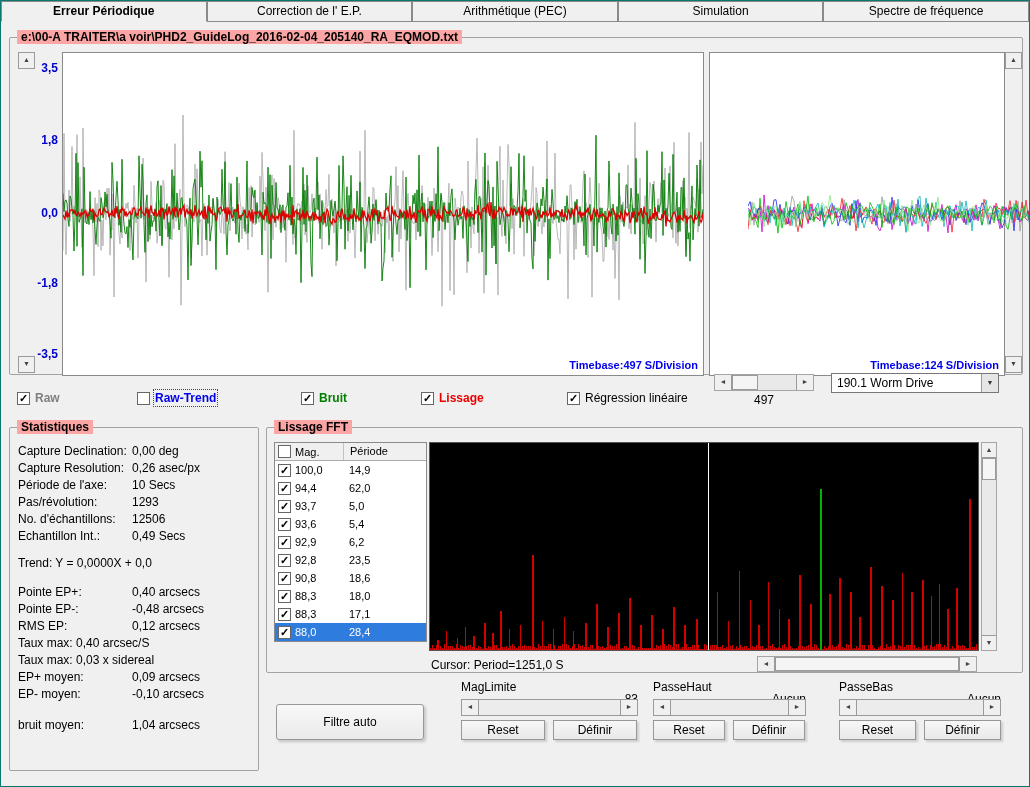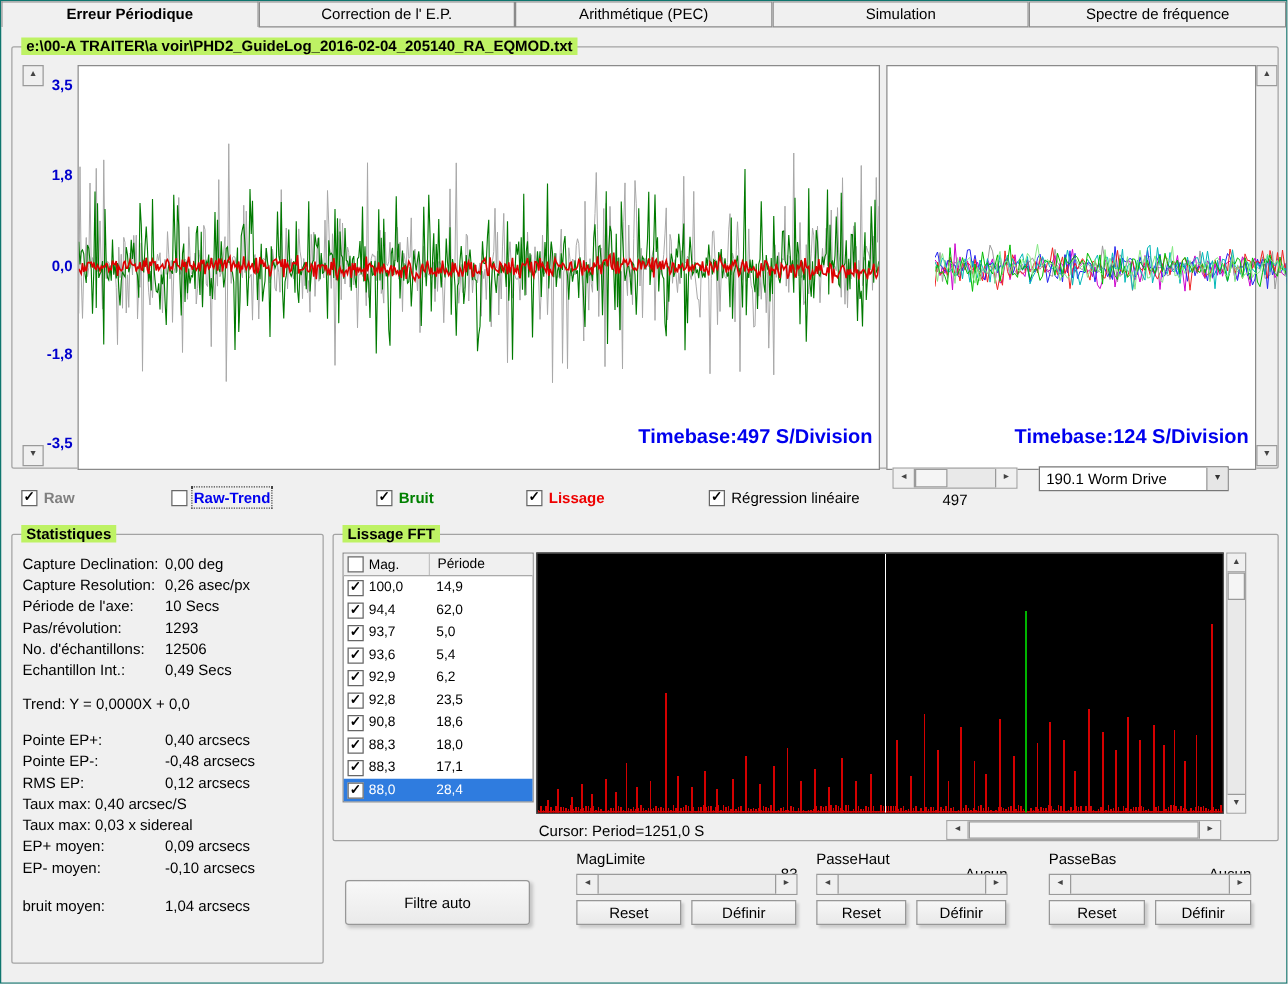--- a/index.html
+++ b/index.html
@@ -7,26 +7,26 @@
   .app{position:relative;width:1030px;height:787px;background:#f0f0f0;
        font-family:"Liberation Sans",sans-serif;font-size:12px;color:#000;
        overflow:hidden;border:1px solid #0f766e;}
   
   .tabbar{position:absolute;left:0;top:0;width:100%;height:21px;display:flex;}
   .tab{flex:1;text-align:center;line-height:19px;background:#f0f0f0;
        border:1px solid #8a8a8a;white-space:nowrap;overflow:hidden;cursor:default;}
   .tab.active{font-weight:bold;border-bottom-color:transparent;}
   
   .groupbox{position:absolute;border:1px solid #a3a3a3;border-radius:2px;}
-  .gb-label{position:absolute;top:-8px;left:7px;background:#bef264;padding:0 4px;
+  .gb-label{position:absolute;top:-8px;left:7px;background:#fca5a5;padding:0 4px;
             font-weight:bold;white-space:nowrap;}
   
   .chart{position:absolute;background:#fff;border:1px solid #8a8a8a;}
   .chart svg{display:block;}
-  .timebase{position:absolute;right:5px;bottom:16px;font-size:16px;font-weight:bold;color:#0000ee;}
+  .timebase{position:absolute;right:5px;bottom:4px;font-size:11px;font-weight:bold;color:#0000ee;}
   .ytick{position:absolute;width:32px;text-align:right;font-weight:bold;color:#0000cc;}
   
   .spinbtn,.sb-btn{position:absolute;width:17px;height:17px;background:#f0f0f0;
        border:1px solid #9a9a9a;font-size:7px;line-height:14px;text-align:center;color:#444;}
   .hscroll{position:absolute;height:17px;background:#e9e9e9;border:1px solid #a5a5a5;display:flex;}
   .hscroll .arr{width:17px;background:#f0f0f0;border-right:1px solid #9a9a9a;border-left:1px solid #9a9a9a;
        font-size:7px;line-height:14px;text-align:center;color:#444;flex:none;}
   .hscroll .arr:first-child{border-left:none;}
   .hscroll .arr:last-child{border-right:none;}
   .hscroll .thumb{background:#f5f5f5;border:1px solid #9a9a9a;flex:none;}
@@ -134,21 +134,21 @@
   </div>
 
   <div class="hscroll" style="left:713px;top:373px;width:100px;">
     <span class="arr">◄</span>
     <span class="thumb" style="width:26px;"></span>
     <span class="track"></span>
     <span class="arr">►</span>
   </div>
   <div class="plain" style="left:713px;top:392px;width:100px;text-align:center;">497</div>
 
-  <div class="dropdown" style="left:830px;top:372px;width:152px;">
+  <div class="dropdown" style="left:830px;top:372px;width:168px;">
     <span class="dd-text">190.1 Worm Drive</span>
     <span class="dd-btn">▼</span>
   </div>
 
   <div id="cbrow">
       <div class="cb" style="left: 16px; top: 390px;">
         <span class="box">✓</span>
         <span class="lbl" style="color: rgb(127, 127, 127);">Raw</span>
       </div>
       <div class="cb" style="left: 136px; top: 390px;">

